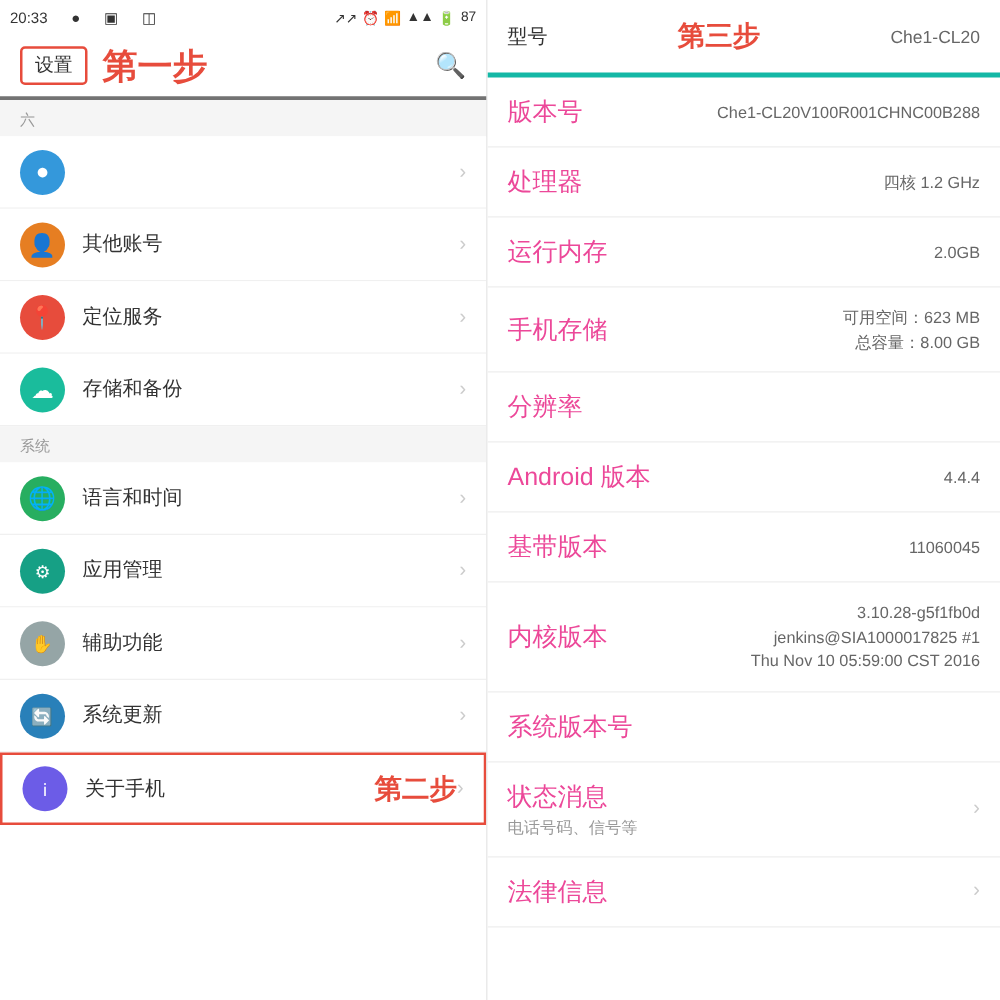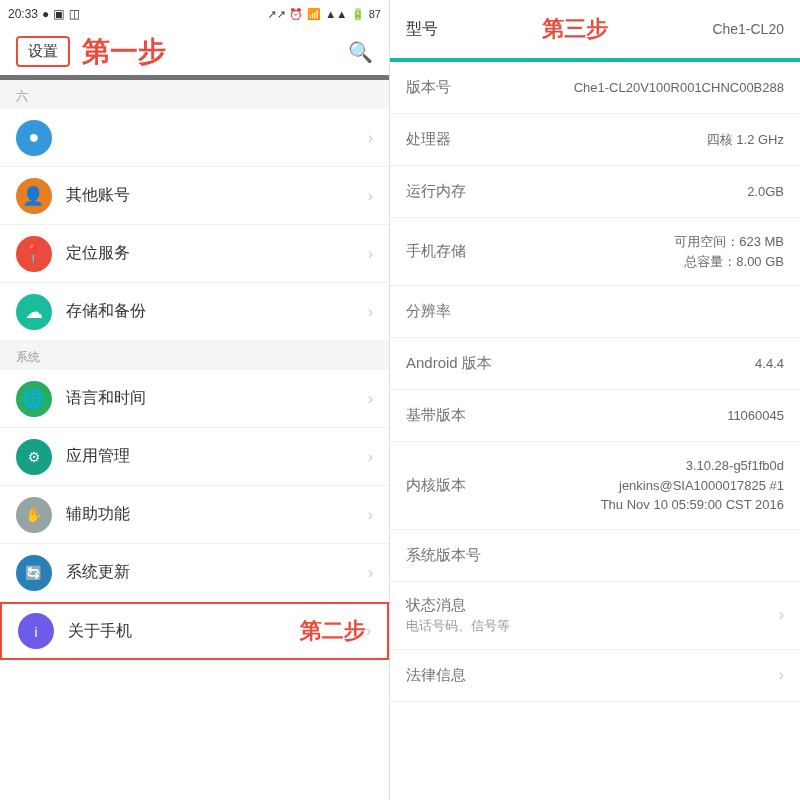--- a/index.html
+++ b/index.html
@@ -29,36 +29,36 @@
       align-items: center;
       justify-content: space-between;
       padding: 0 8px;
       font-size: 12px;
       color: #333;
     }
 
     .status-bar-left {
       display: flex;
       align-items: center;
-      gap: 4px;
+      gap: 19px;
     }
     .status-bar-right {
       display: flex;
       align-items: center;
       gap: 4px;
       font-size: 11px;
     }
 
     .header {
       background: #fff;
       height: 52px;
       display: flex;
       align-items: center;
       padding: 0 16px;
-      border-bottom: 5px solid #737373;
+      border-bottom: 3px solid #737373;
       position: relative;
     }
 
     .header-settings-btn {
       border: 2px solid #e74c3c;
       border-radius: 4px;
       padding: 4px 10px;
       font-size: 15px;
       color: #333;
       background: transparent;
@@ -187,22 +187,22 @@
     .info-row {
       display: flex;
       align-items: center;
       justify-content: space-between;
       padding: 14px 16px;
       border-bottom: 1px solid #eee;
       min-height: 52px;
     }
 
     .info-label {
-      font-size: 15px;
-      color: #737373;
+      font-size: 20px;
+      color: #ec4899;
       flex-shrink: 0;
       min-width: 80px;
     }
 
     .info-value {
       font-size: 13px;
       color: #666;
       text-align: right;
       flex: 1;
       margin-left: 8px;

